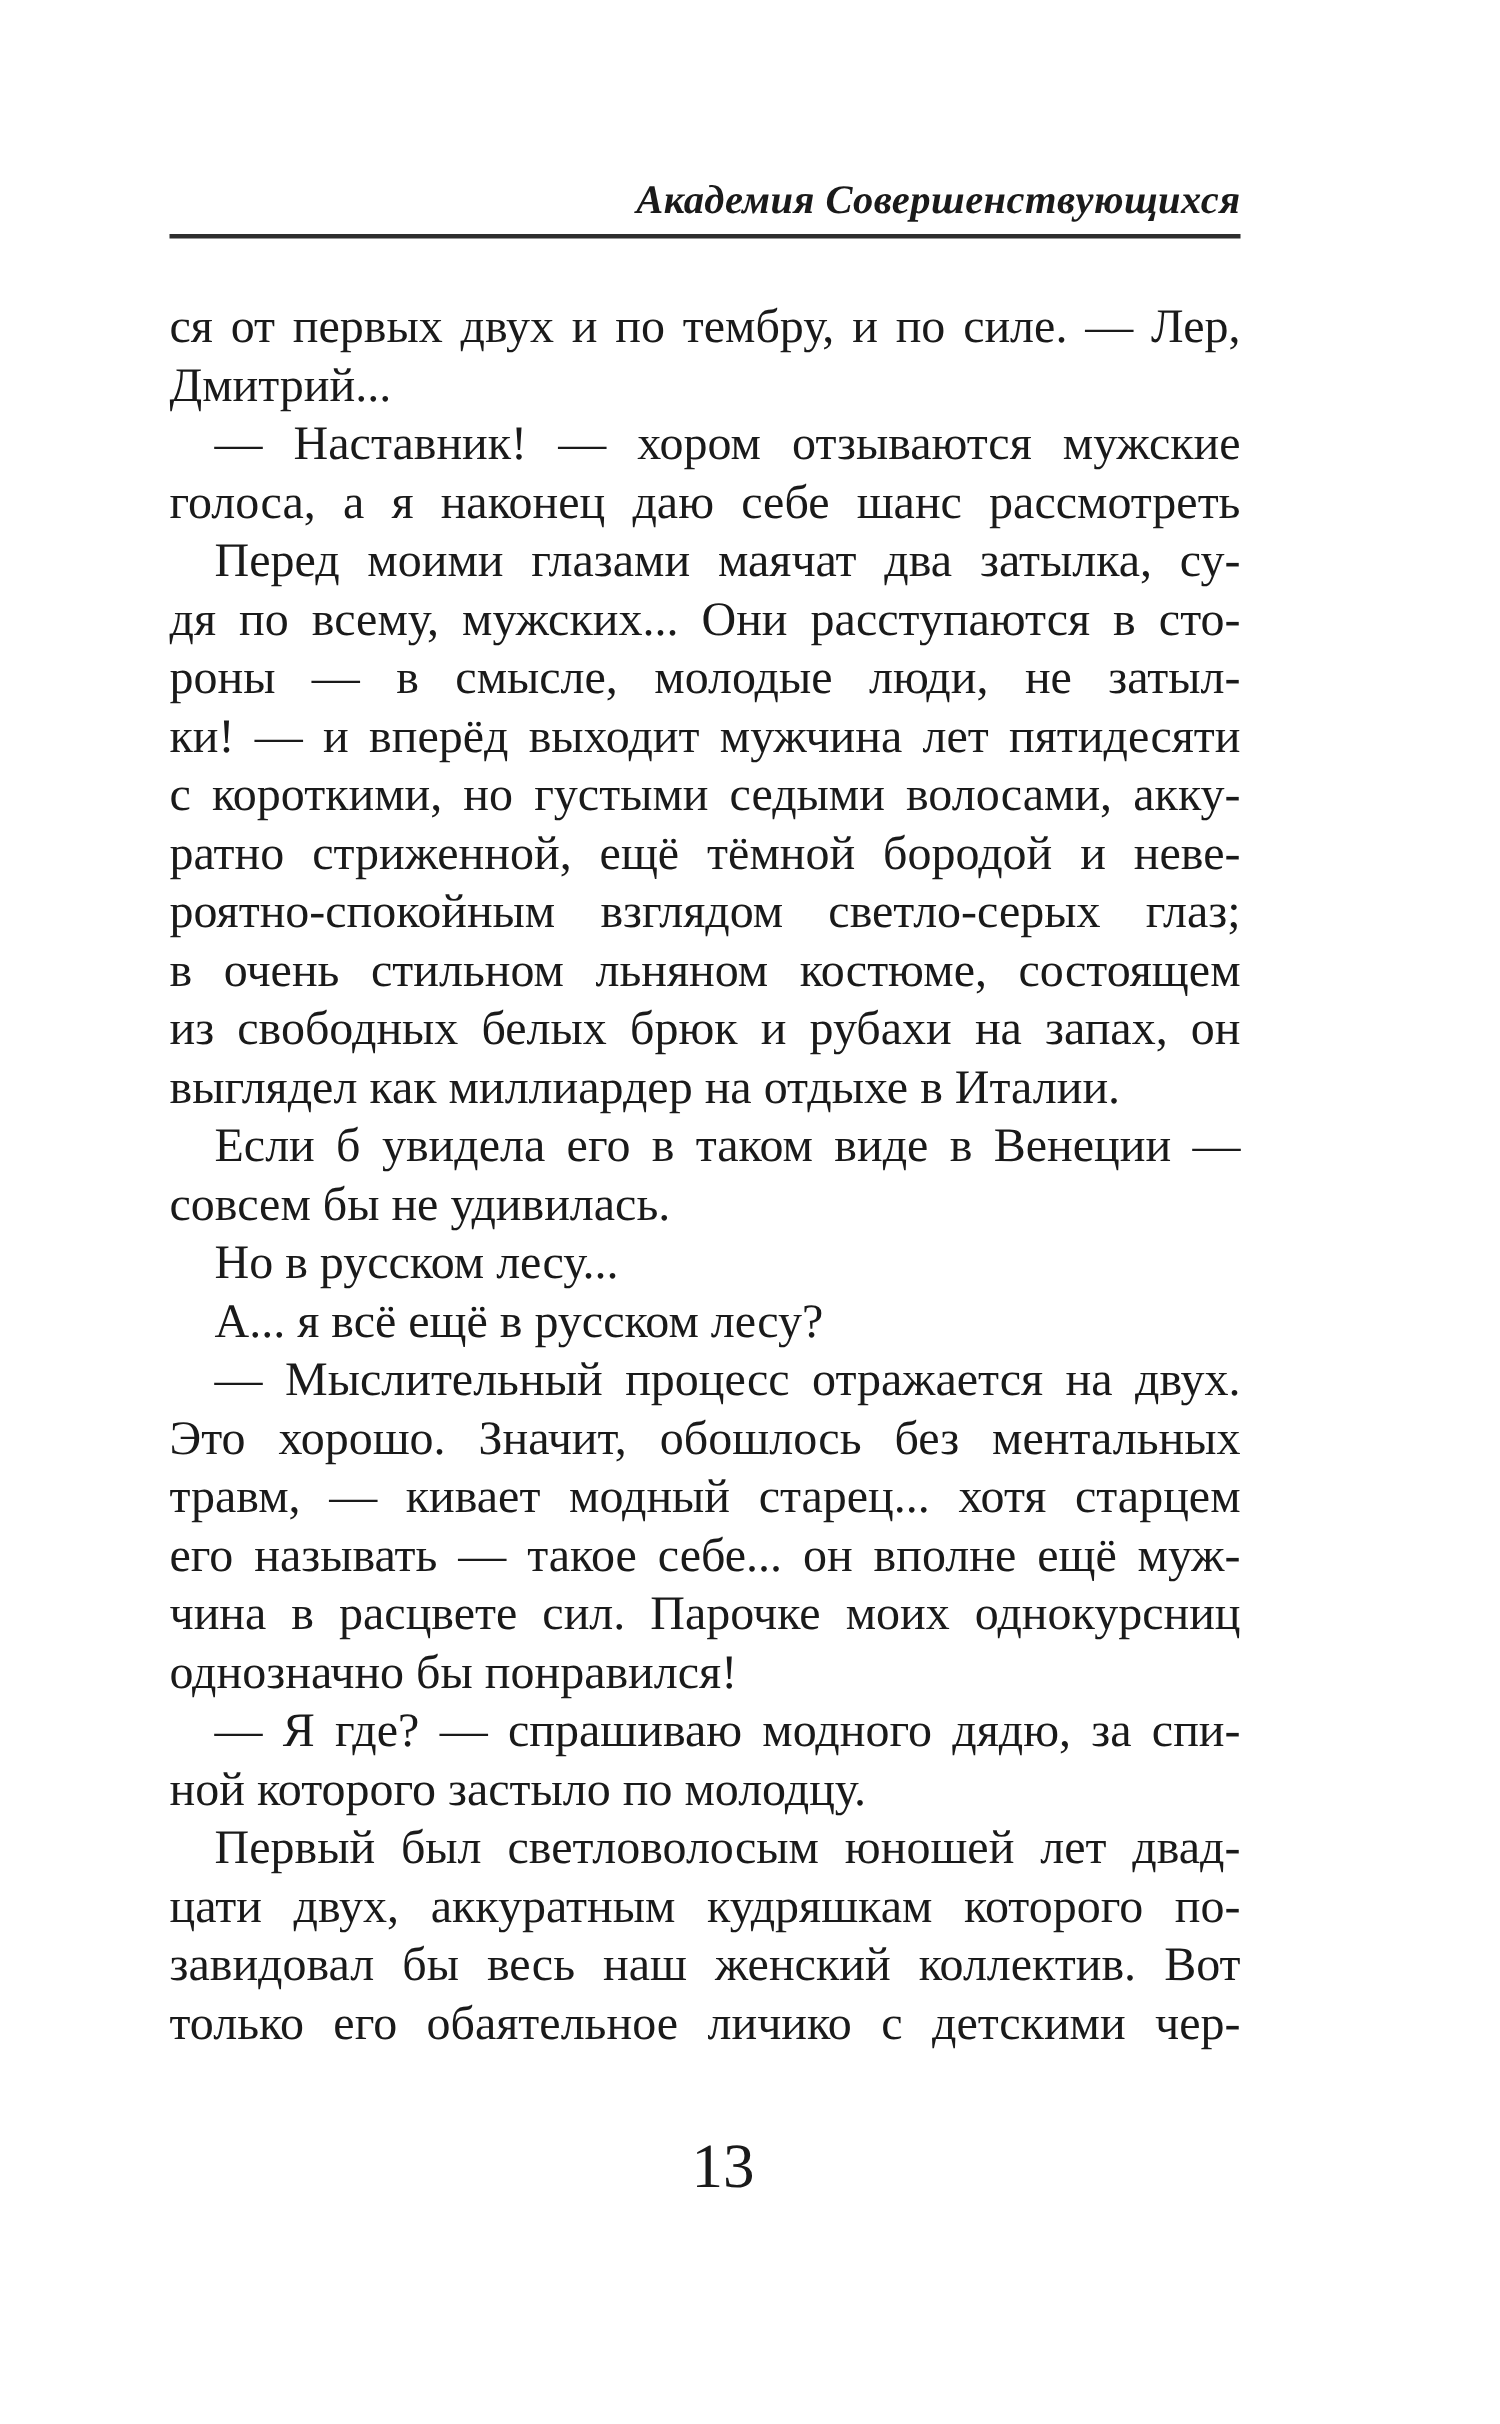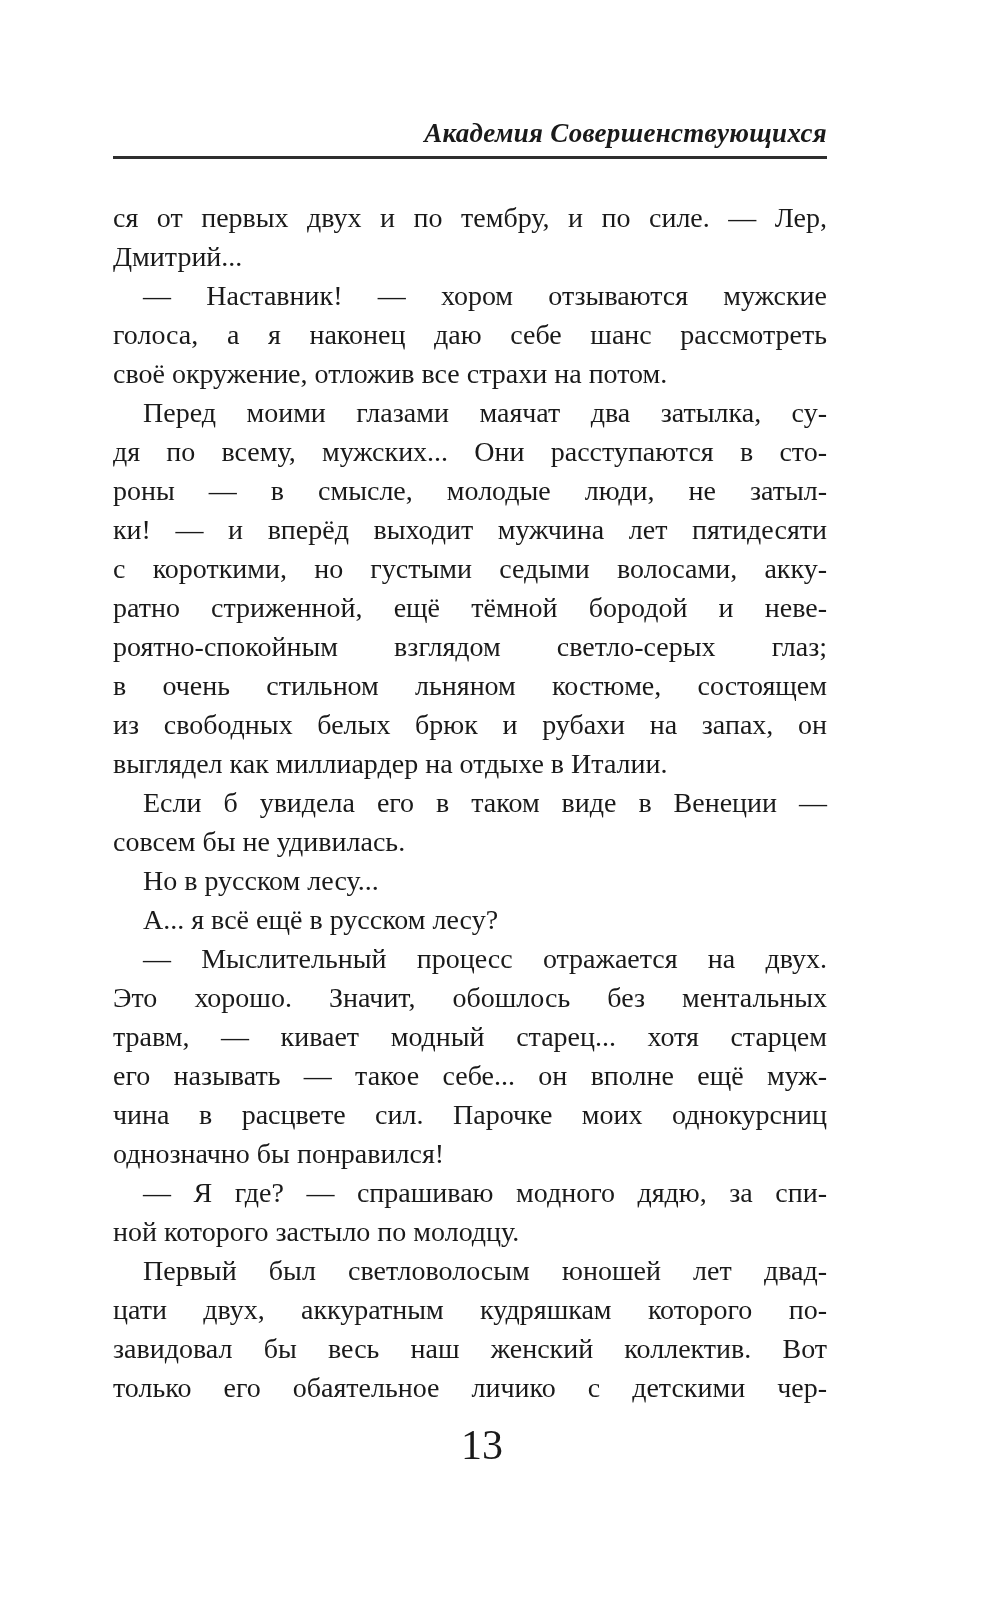--- a/index.html
+++ b/index.html
@@ -25,21 +25,21 @@
     letter-spacing: 0.3px;
   }
   .rule {
     position: absolute;
     left: 113px; width: 714px; top: 156px; height: 3px;
     background: var(--rule, #2e2e2e);
   }
   .text-body {
     position: absolute;
     left: 113px; width: 714px; top: 198px;
-    font-size: 28px;
+    font-size: 32px;
     line-height: 39px;
   }
   .line { text-align: justify; text-align-last: justify; }
   .line.end { text-align: center; text-align-last: left; }
   .line.indent { text-indent: 30px; }
   .folio {
     position: absolute;
     left: 125px; width: 714px; top: 1422px;
     text-align: center;
     font-size: 42px;
@@ -52,21 +52,20 @@
 <div class="page">
   <div class="running-head">
     <span>Академия Совершенствующихся</span>
   </div>
   <div class="rule"></div>
   <div class="text-body">
       <div class="line">ся от первых двух и по тембру, и по силе. — Лер,</div>
       <div class="line end">Дмитрий...</div>
       <div class="line indent">— Наставник! — хором отзываются мужские</div>
       <div class="line">голоса, а я наконец даю себе шанс рассмотреть</div>
-      <div class="line end">своё окружение, отложив все страхи на потом.</div>
       <div class="line indent">Перед моими глазами маячат два затылка, су-</div>
       <div class="line">дя по всему, мужских... Они расступаются в сто-</div>
       <div class="line">роны — в смысле, молодые люди, не затыл-</div>
       <div class="line">ки! — и вперёд выходит мужчина лет пятидесяти</div>
       <div class="line">с короткими, но густыми седыми волосами, акку-</div>
       <div class="line">ратно стриженной, ещё тёмной бородой и неве-</div>
       <div class="line">роятно-спокойным взглядом светло-серых глаз;</div>
       <div class="line">в очень стильном льняном костюме, состоящем</div>
       <div class="line">из свободных белых брюк и рубахи на запах, он</div>
       <div class="line end">выглядел как миллиардер на отдыхе в Италии.</div>

